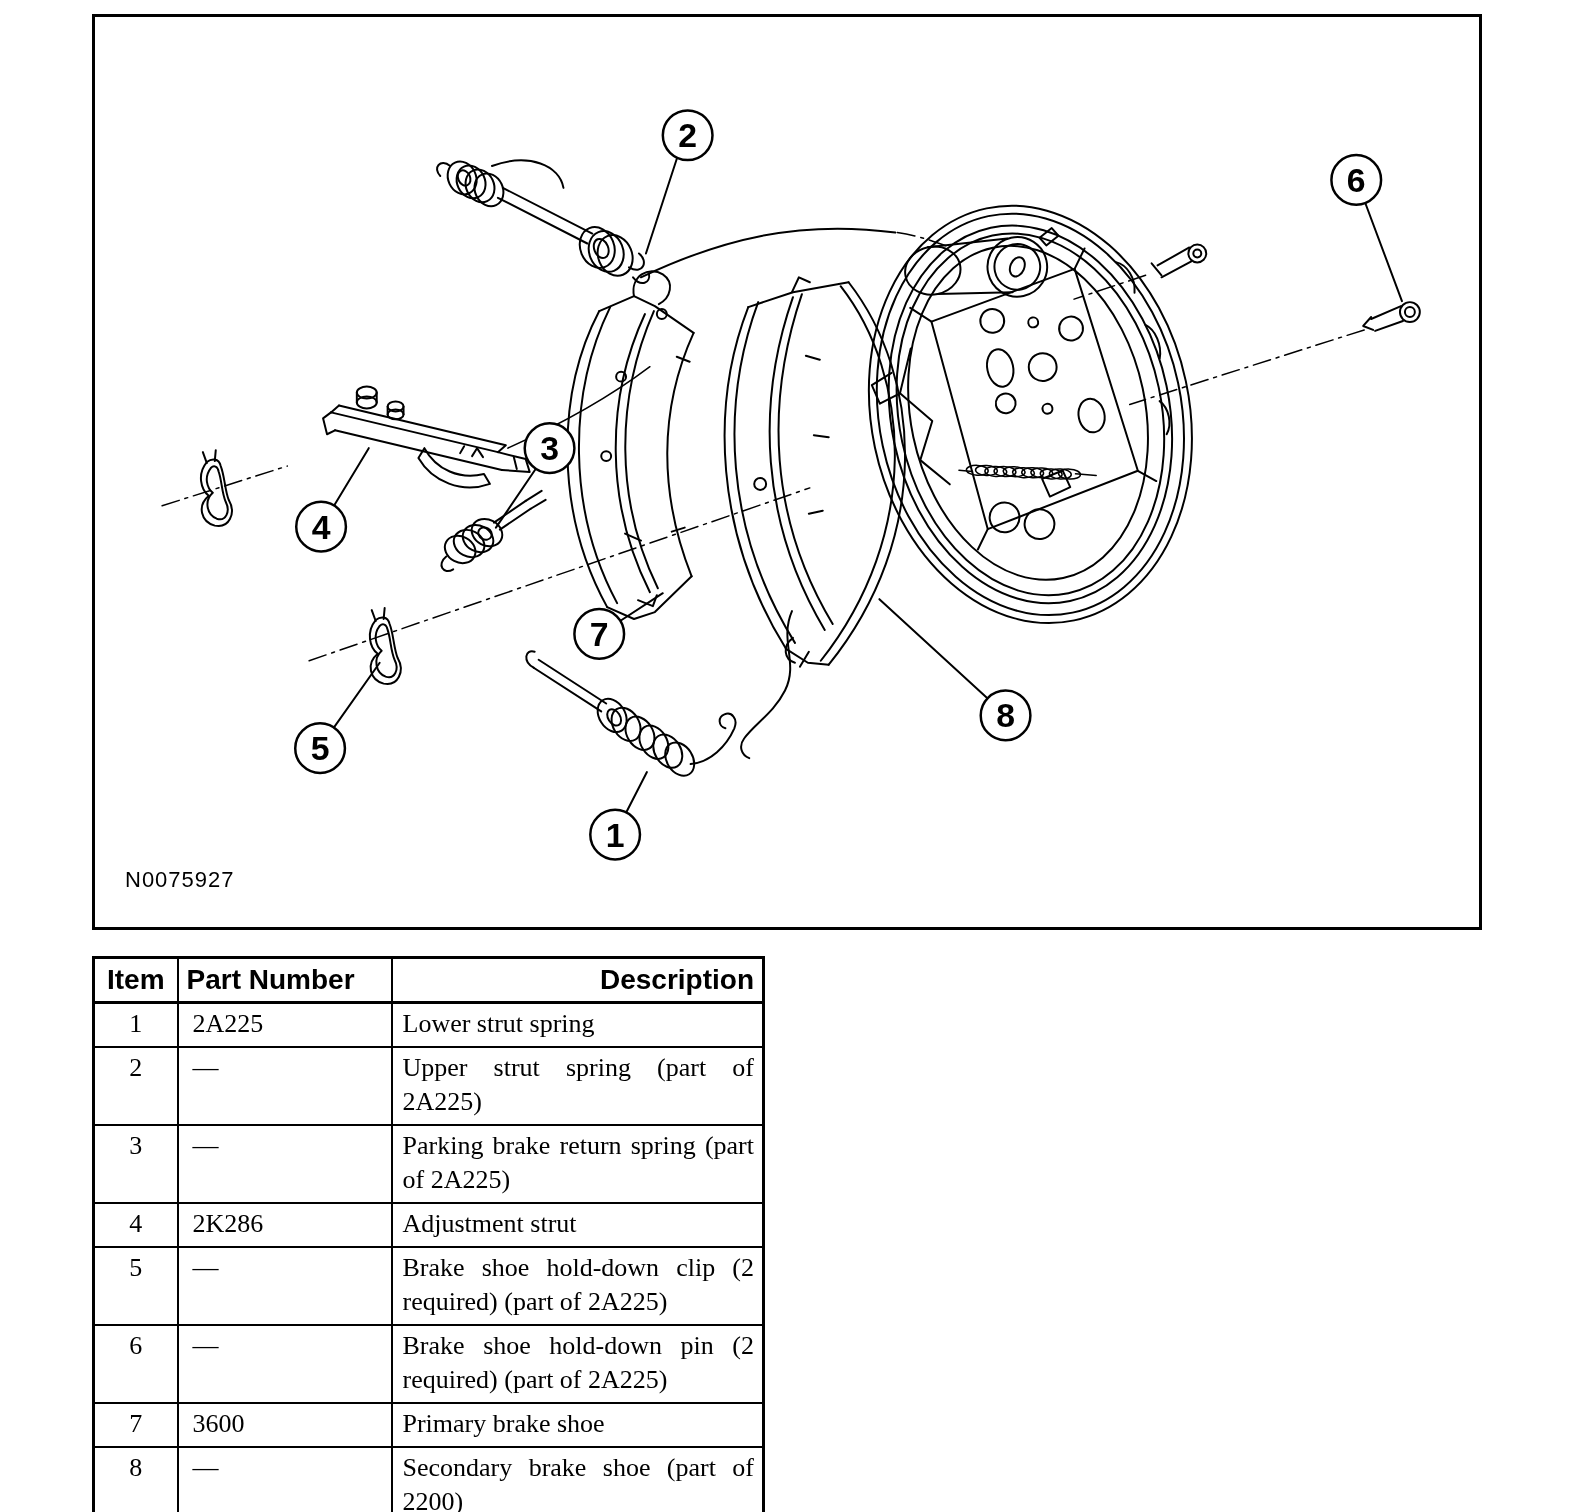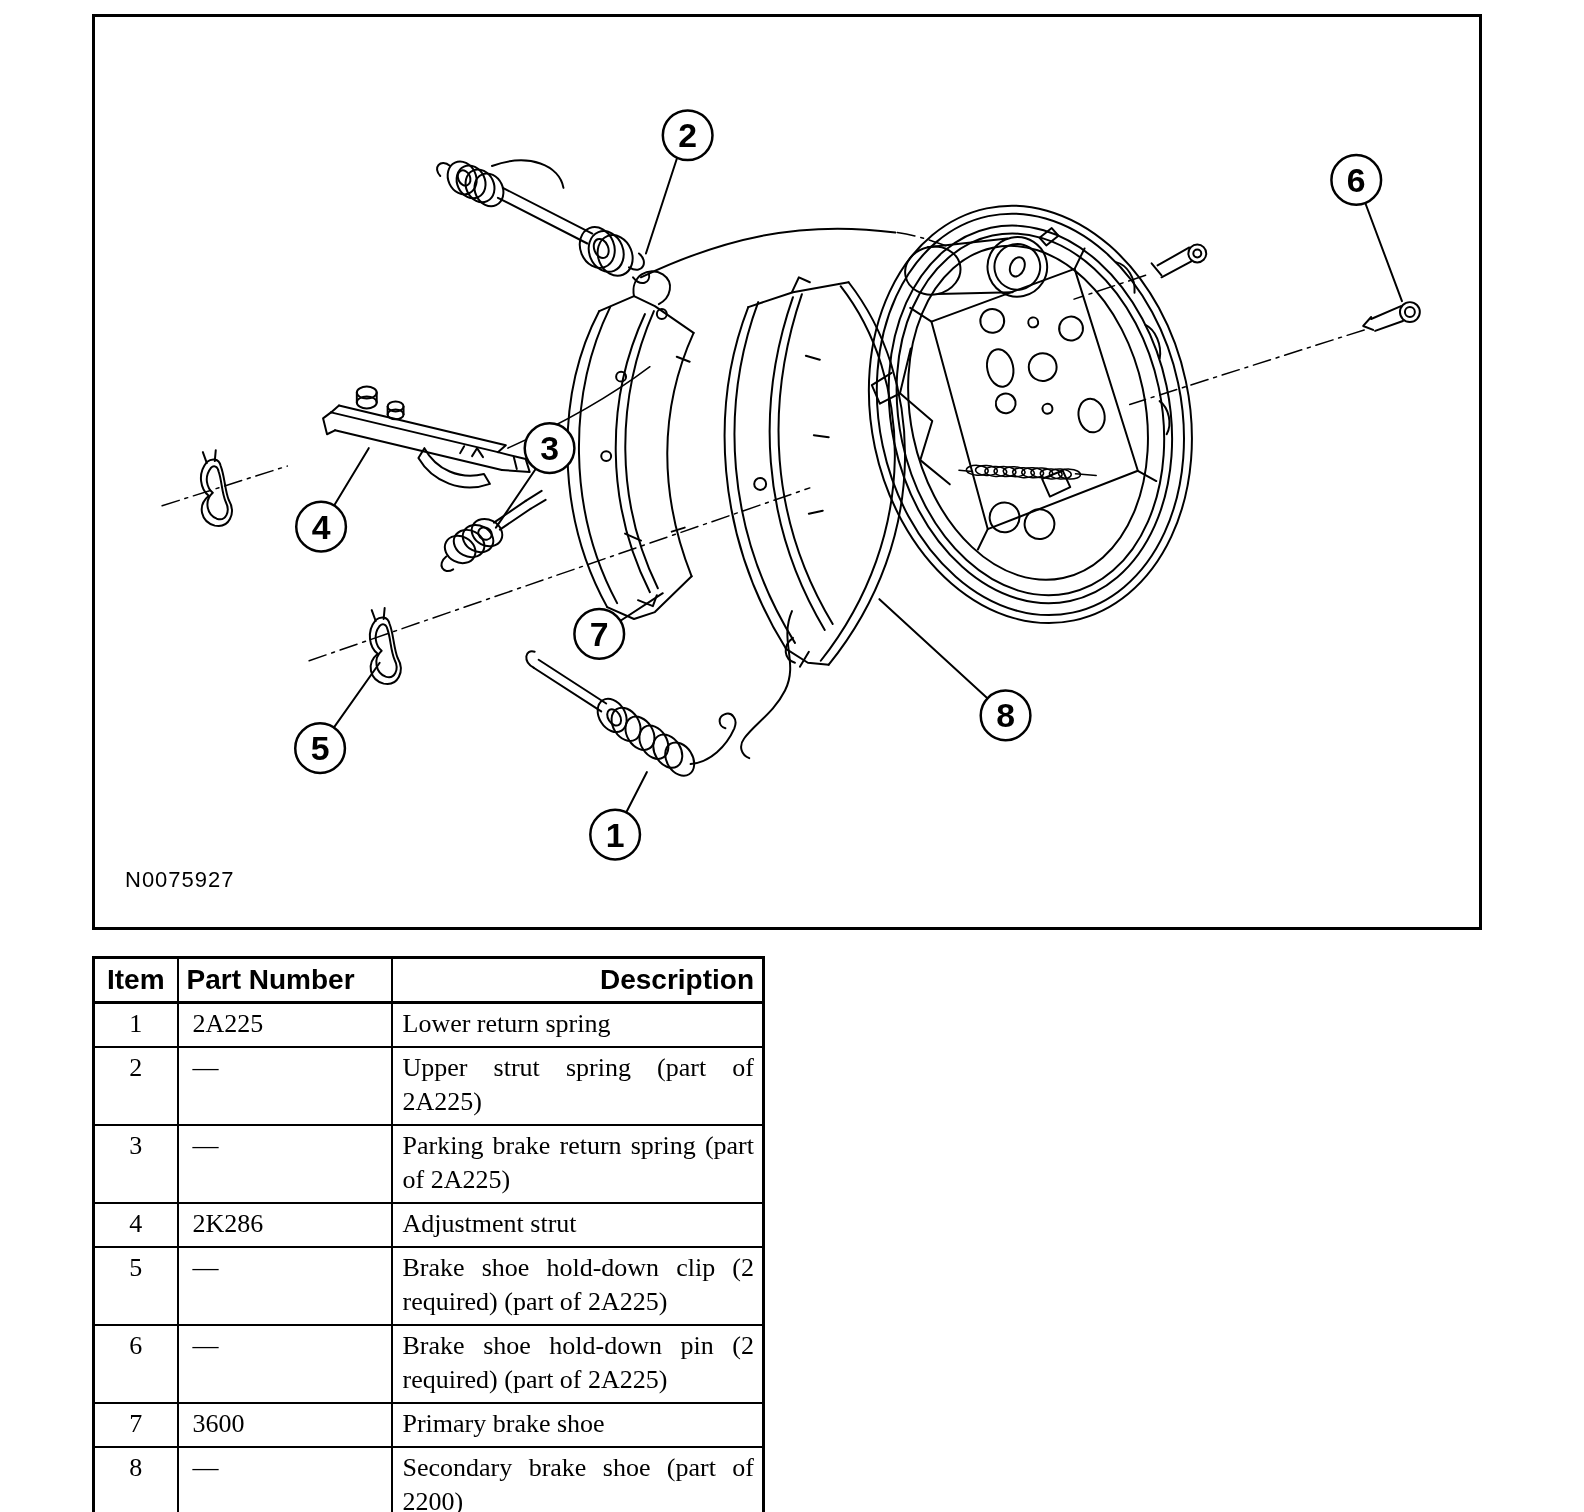--- a/index.html
+++ b/index.html
@@ -289,21 +289,21 @@
       <tr>
         <th class="h-item">Item</th>
         <th class="h-part">Part Number</th>
         <th class="h-desc">Description</th>
       </tr>
     </thead>
     <tbody>
       <tr>
         <td class="cell-item">1</td>
         <td class="cell-part">2A225</td>
-        <td class="cell-desc">Lower return spring</td>
+        <td class="cell-desc">Lower strut spring</td>
       </tr>
       <tr>
         <td class="cell-item">2</td>
         <td class="cell-part">—</td>
         <td class="cell-desc">Upper strut spring (part of 2A225)</td>
       </tr>
       <tr>
         <td class="cell-item">3</td>
         <td class="cell-part">—</td>
         <td class="cell-desc">Parking brake return spring (part of 2A225)</td>

